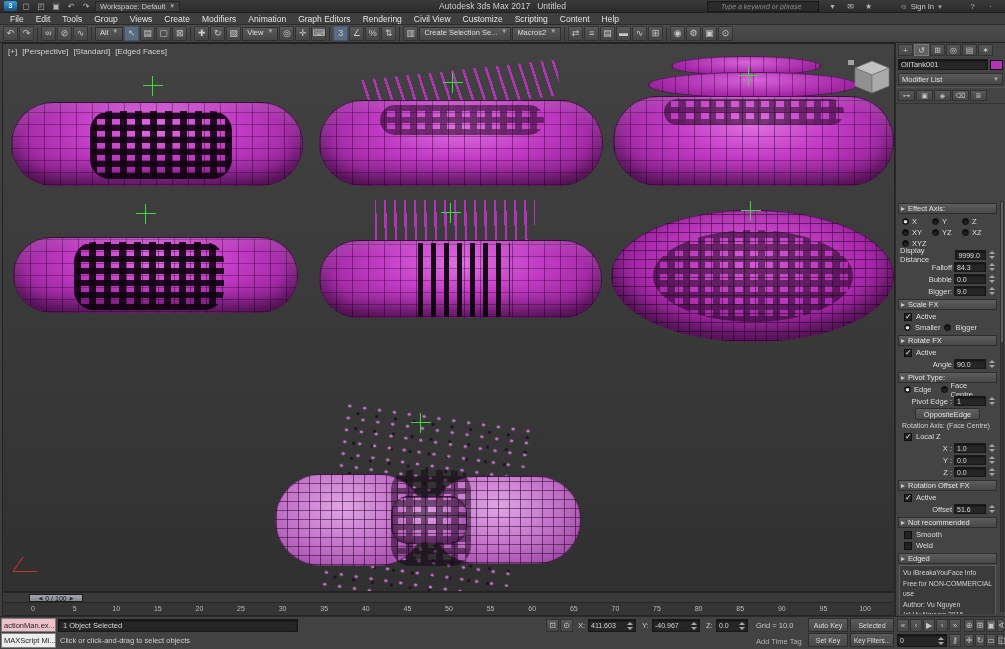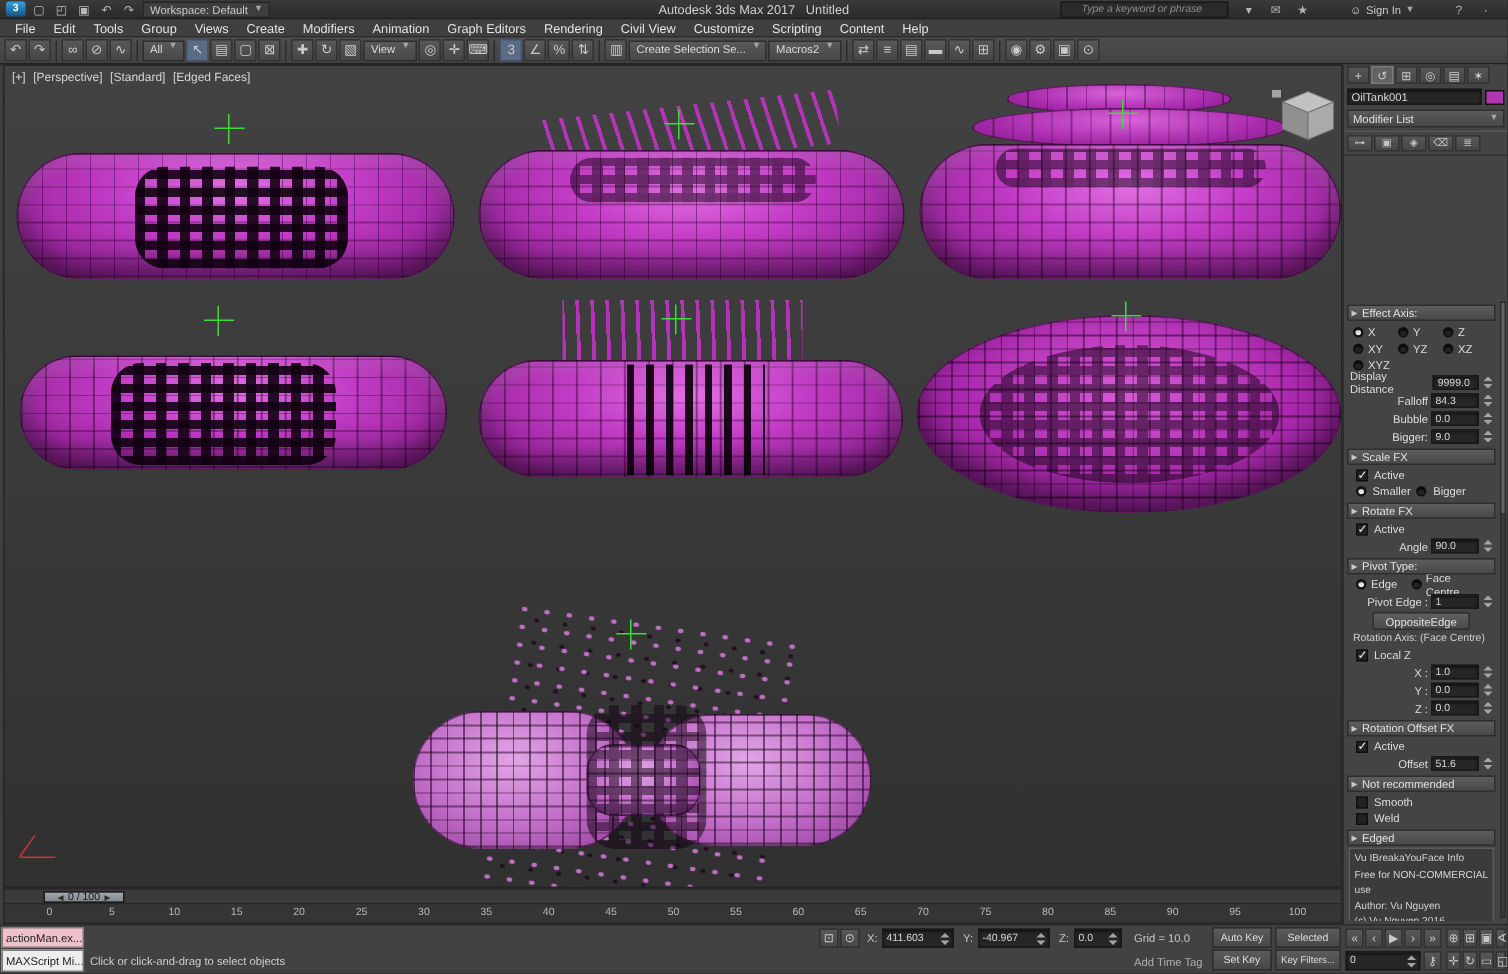--- a/index.html
+++ b/index.html
@@ -523,20 +523,21 @@
       <span class="tick-num" style="left: 695.6px;">80</span>
       <span class="tick-num" style="left: 737.2px;">85</span>
       <span class="tick-num" style="left: 778.8px;">90</span>
       <span class="tick-num" style="left: 820.4px;">95</span>
       <span class="tick-num" style="left: 862px;">100</span>
     </div>
 
   <div id="statusbar">
     <div class="macro">actionMan.ex...</div>
     <div class="listener">MAXScript Mi...</div>
+    <div class="selinfo sunken">1 Object Selected</div>
     <div class="prompt">Click or click-and-drag to select objects</div>
 
     <div class="mbtn" style="left:546px;top:2px">⊡</div>
     <div class="mbtn" style="left:560px;top:2px">⊙</div>
 
     <span class="coordlbl" style="left:578px">X:</span>
     <div class="cf sunken" style="left:588px;width:48px">
         <span>411.603</span>
         <span class="updn">
           <i class="up"></i>

